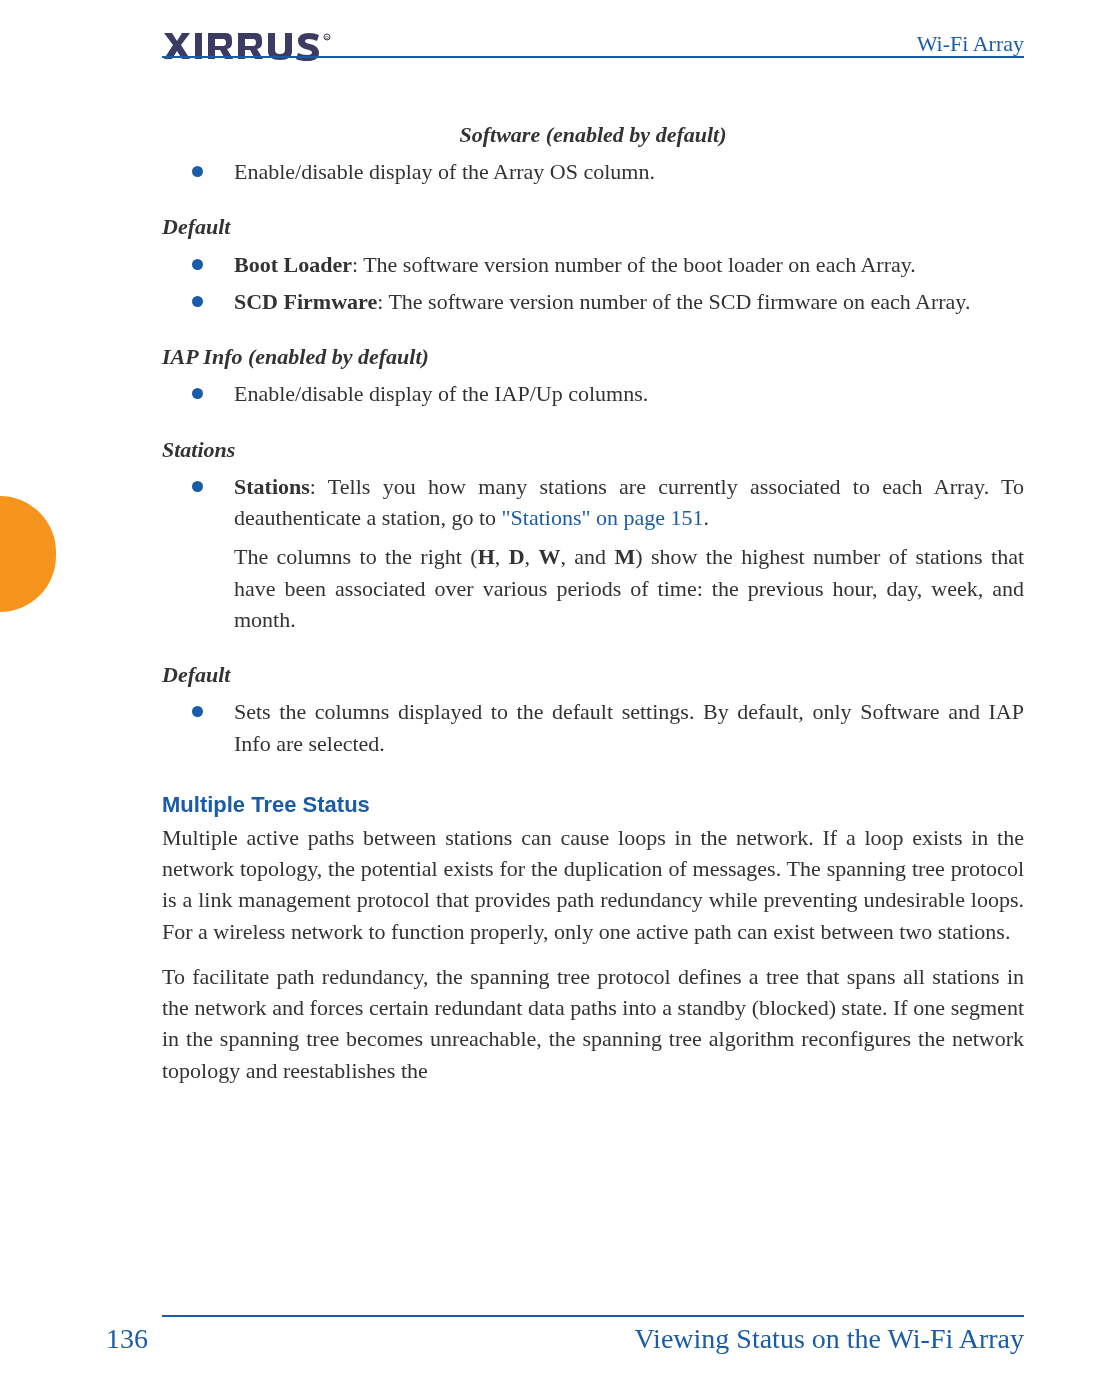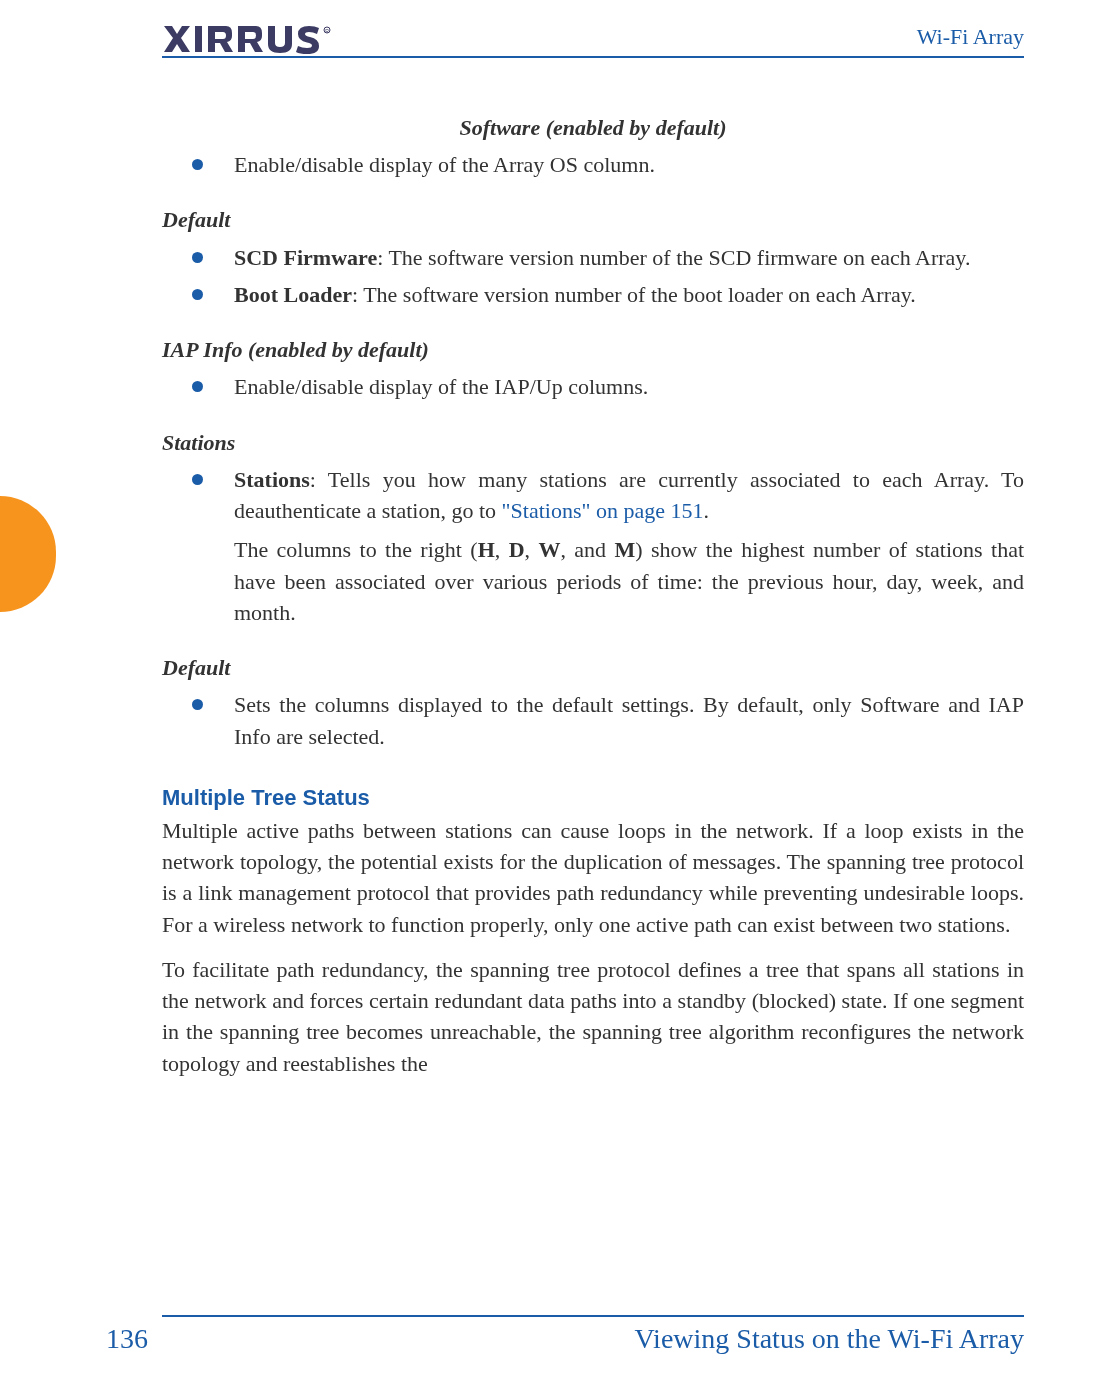--- a/index.html
+++ b/index.html
@@ -8,21 +8,21 @@
     padding: 0;
     background: #fff;
     font-family: "Palatino Linotype", "Book Antiqua", Palatino, Georgia, serif;
     color: #333;
   }
   .page {
     width: 1094px;
     height: 1381px;
     position: relative;
     box-sizing: border-box;
-    padding: 24px 70px 0 162px;
+    padding: 31px 70px 0 162px;
     overflow: hidden;
   }
   .header {
     height: 40px;
     position: relative;
   }
   .logo {
     position: absolute;
     left: 0;
     top: 0;
@@ -154,22 +154,22 @@
 
   <div class="content">
 
     <div class="subhead first">Software (enabled by default)</div>
     <ul class="bullets">
       <li>Enable/disable display of the Array OS column.</li>
     </ul>
 
     <div class="subhead">Default</div>
     <ul class="bullets">
+      <li><b>Boot Loader</b><span>: The software version number of the boot loader on each Array.</span></li>
       <li><b>SCD Firmware</b><span>: The software version number of the SCD firmware on each Array.</span></li>
-      <li><b>Boot Loader</b><span>: The software version number of the boot loader on each Array.</span></li>
     </ul>
 
     <div class="subhead">IAP Info (enabled by default)</div>
     <ul class="bullets">
       <li>Enable/disable display of the IAP/Up columns.</li>
     </ul>
 
     <div class="subhead">Stations</div>
     <ul class="bullets">
       <li><b>Stations</b><span>: Tells you how many stations are currently associated to each Array. To deauthenticate a station, go to </span><span class="link">"Stations" on page 151</span><span>.</span></li>

